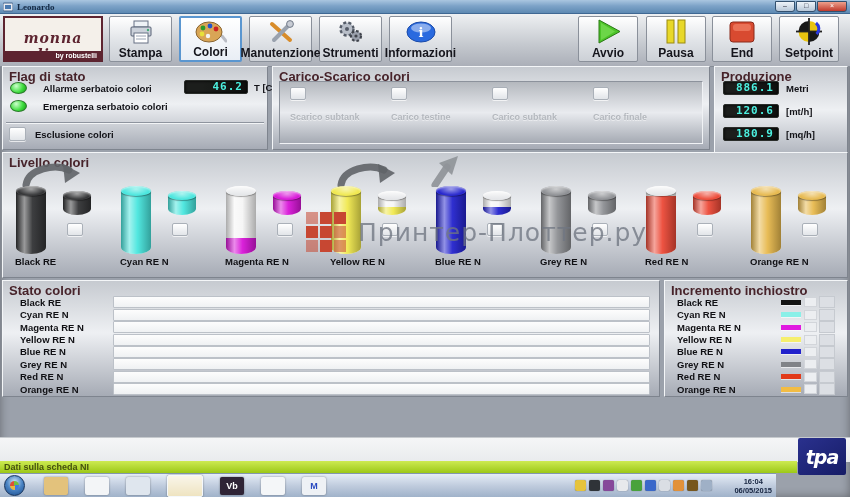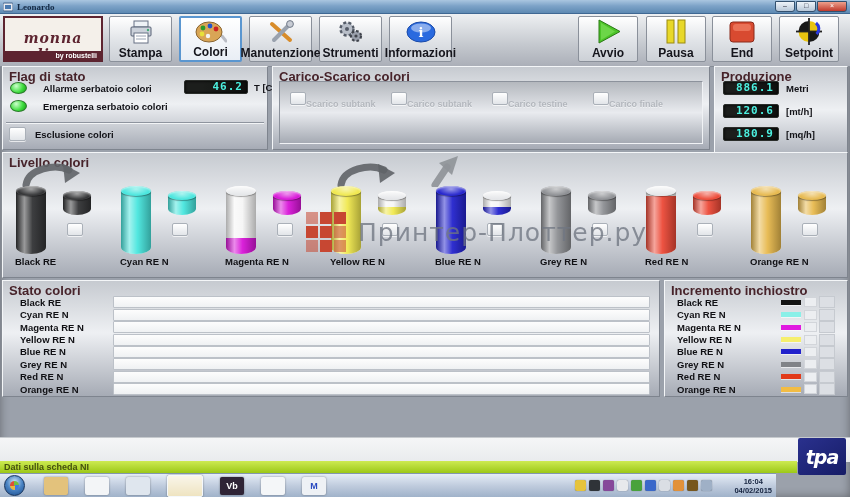--- a/index.html
+++ b/index.html
@@ -45,21 +45,21 @@
     border:1px solid #aab0b8;border-radius:2px;box-shadow:0 1px 0 rgba(255,255,255,.7);cursor:default;}
   
   .frow{position:absolute;left:7px;display:flex;align-items:center;gap:16px;}
   .flabel{font-size:9.5px;font-weight:bold;color:#121217;white-space:nowrap;}
   .fdivider{position:absolute;left:3px;right:3px;top:55px;height:0;border-top:1px solid #8e949e;border-bottom:1px solid #f2f4f6;}
   
   .carico-inner{position:absolute;left:6px;top:14px;right:6px;height:63px;box-sizing:border-box;
     background:linear-gradient(180deg,#b4b8be,#e9ebef 50%,#a5aab3);
     border-top:1px solid #8c929c;border-left:1px solid #8c929c;border-bottom:1px solid #f0f2f5;border-right:1px solid #f0f2f5;}
   .carico-opts{position:absolute;left:17px;top:20px;display:flex;}
-  .copt{width:101px;display:flex;flex-direction:row;align-items:center;}
+  .copt{width:101px;display:flex;flex-direction:column;}
   .faint{font-size:9px;font-weight:bold;color:#b3b7bd;margin-top:12px;white-space:nowrap;
     text-shadow:0 1px 0 rgba(255,255,255,.5);}
   
   .prows{position:absolute;left:8px;top:14px;}
   .prow{display:flex;align-items:center;gap:7px;margin-bottom:9px;}
   .prow .lcd{width:56px;height:14px;}
   .punit{font-size:9.5px;font-weight:bold;color:#121217;}
   
   .col{position:absolute;top:0;width:105px;height:126px;}
   .cyl{position:absolute;}
@@ -277,26 +277,26 @@
     <div class="carico-inner"></div>
     <div class="carico-opts">
 
         <div class="copt">
           <div class="chk"></div>
           <span class="faint">Scarico subtank</span>
         </div>
 
         <div class="copt">
           <div class="chk"></div>
-          <span class="faint">Carico subtank</span>
+          <span class="faint">Carico testine</span>
         </div>
 
         <div class="copt">
           <div class="chk"></div>
-          <span class="faint">Carico testine</span>
+          <span class="faint">Carico subtank</span>
         </div>
 
         <div class="copt">
           <div class="chk"></div>
           <span class="faint">Carico finale</span>
         </div>
       </div>
   </div>
 
   <div class="panel" style="left:714px;top:66px;width:134px;height:97px">
@@ -676,17 +676,17 @@
         <div class="tico" style="background-color: rgb(218, 222, 228);"></div>
 
         <div class="tico" style="background-color: rgb(226, 145, 58);"></div>
 
         <div class="tico" style="background-color: rgb(119, 87, 30);"></div>
 
         <div class="tico" style="background-color: rgb(159, 176, 198);"></div>
       </div>
     <div class="clock">
       <div>16:04</div>
-      <div>04/02/2015</div>
+      <div>06/05/2015</div>
     </div>
   </div>
 
 </div>
 
 </body></html>

